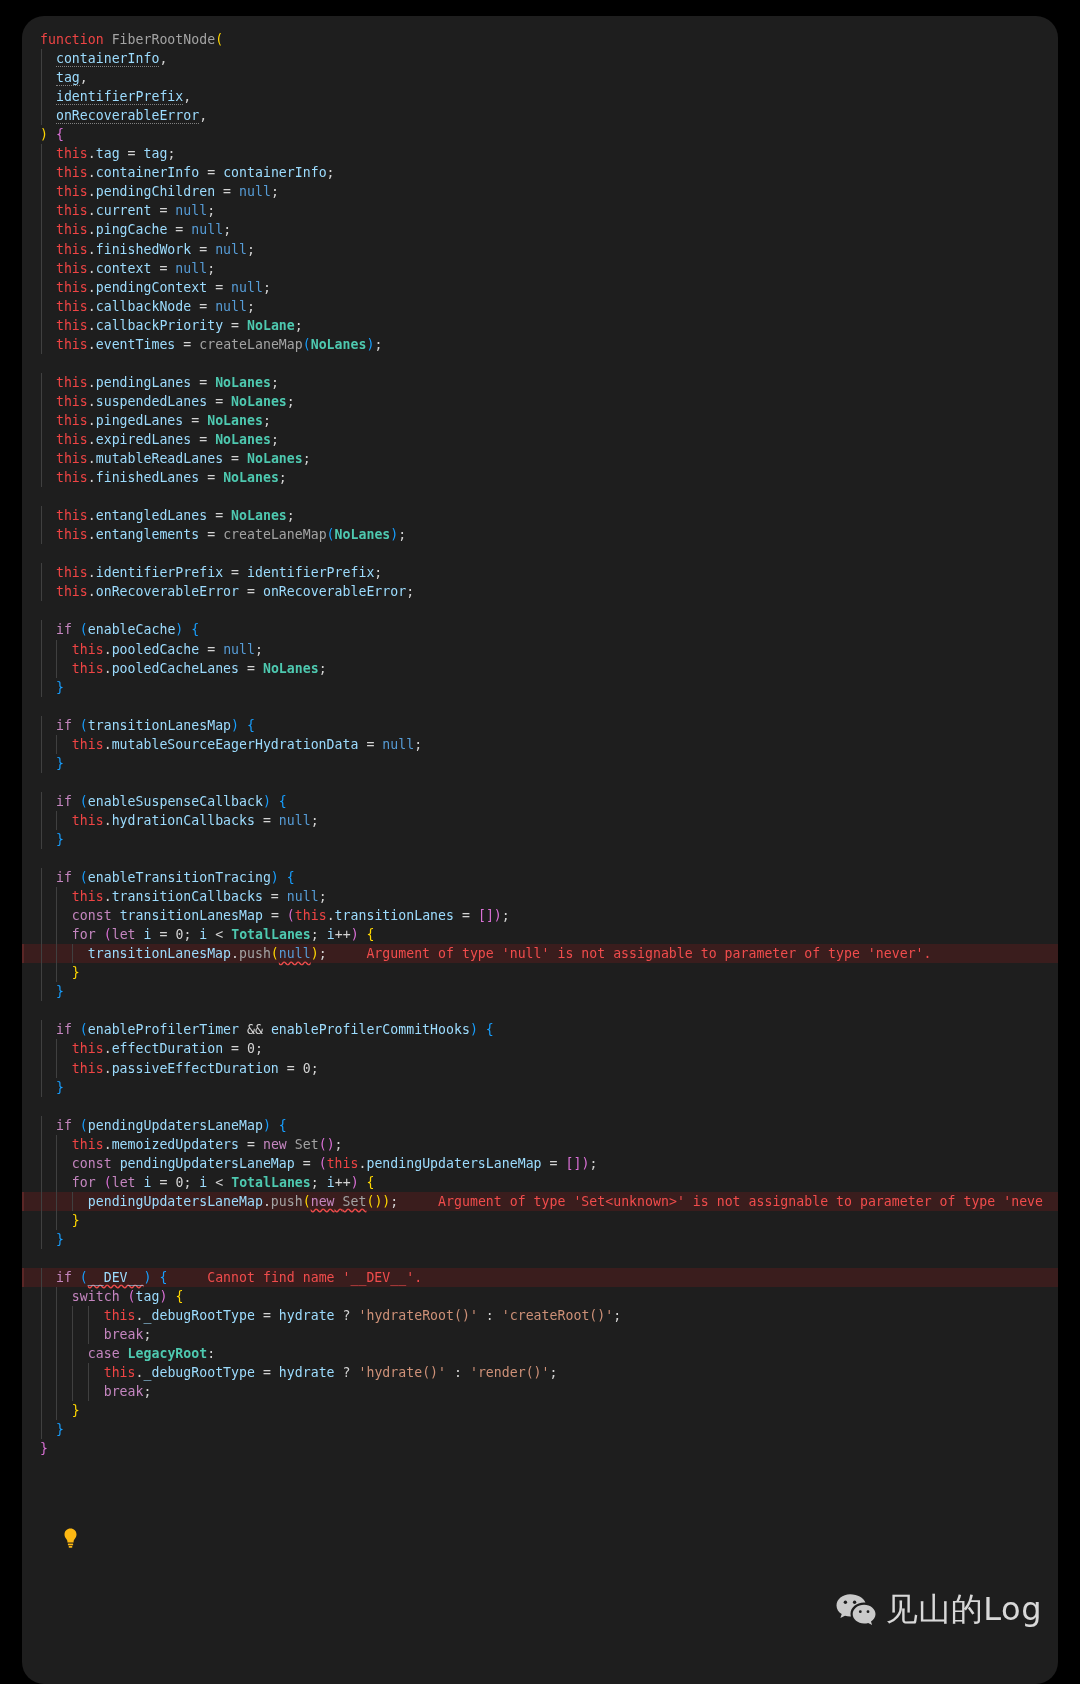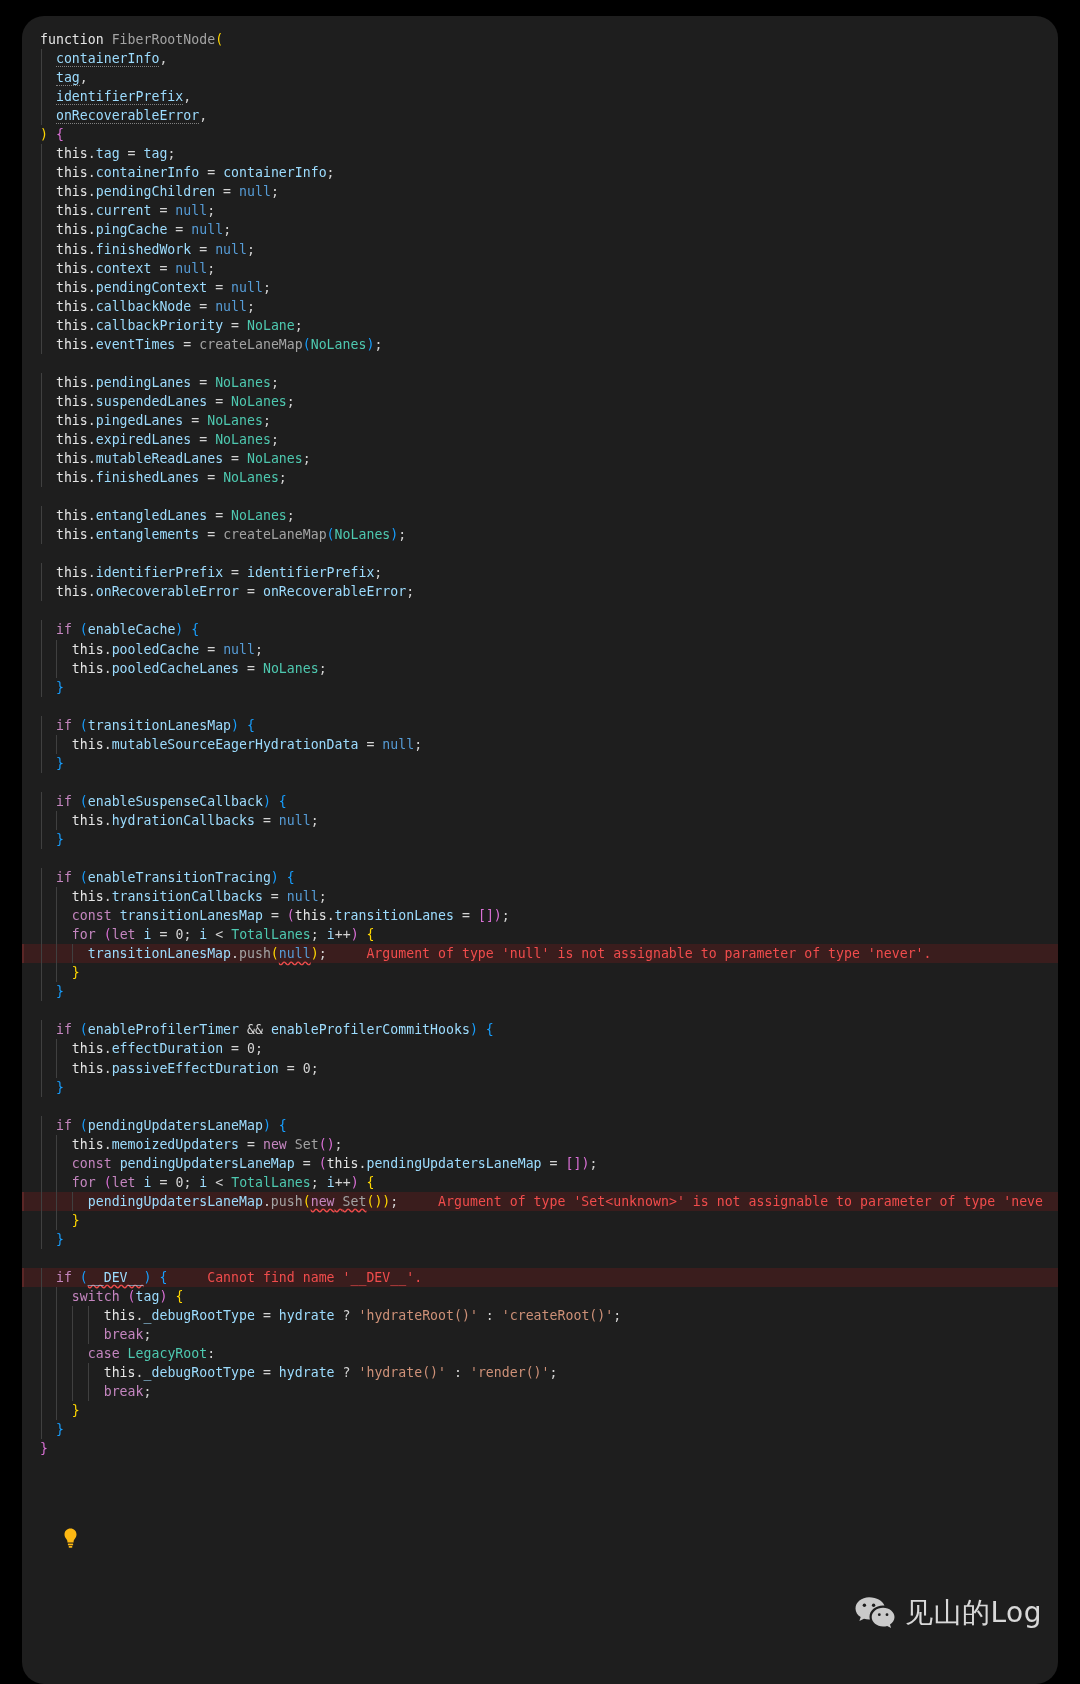--- a/index.html
+++ b/index.html
@@ -47,25 +47,25 @@
     background:#3a1d1d;
     box-shadow: inset 0 0 0 0 transparent;
   }
   .line.err::after {
     content:"";
     position:absolute; left:0; top:0; bottom:0; width:2px;
     background:#5a2626;
   }
 
   
-  .kw      { color:#e5e5e5;margin-top:16px; }  
+  .kw      { color:#ef4444;margin-top:16px; }  
   .kwp     { color:#c586c0; }  
   .fn      { color:#a3a3a3; }  
   .prop    { color:#9cdcfe; }  
-  .type    { color:#4ec9b0; }
+  .type    { color:#4ec9b0;font-weight:bold; }
   .str     { color:#ce9178; }
   .brkY    { color:#ffd700; }
   .brkP    { color:#da70d6; }
   .brkB    { color:#179fff; }
   .nul     { color:#569cd6; }
   .op      { color:#d4d4d4; }
 
   
   .dotted  { border-bottom:1px dotted #808080; }
   
@@ -81,21 +81,21 @@
     left:40px; top:1512px;
     width:17px; height:21px;
   }
 
   .watermark {
     position:absolute;
     right:38px; bottom:52px;
     display:flex; align-items:center; gap:9px;
     color:#e8e8e8;
     font-family:"DejaVu Sans","Liberation Sans",sans-serif;
-    font-size:28px;
+    font-size:32px;
     letter-spacing:0.5px;
     opacity:0.92;
   }
   .wx-logo { width:42px; height:36px; position:relative; flex:0 0 auto; }
 </style>
 </head>
 <body>
 
 <div id="root">
 

